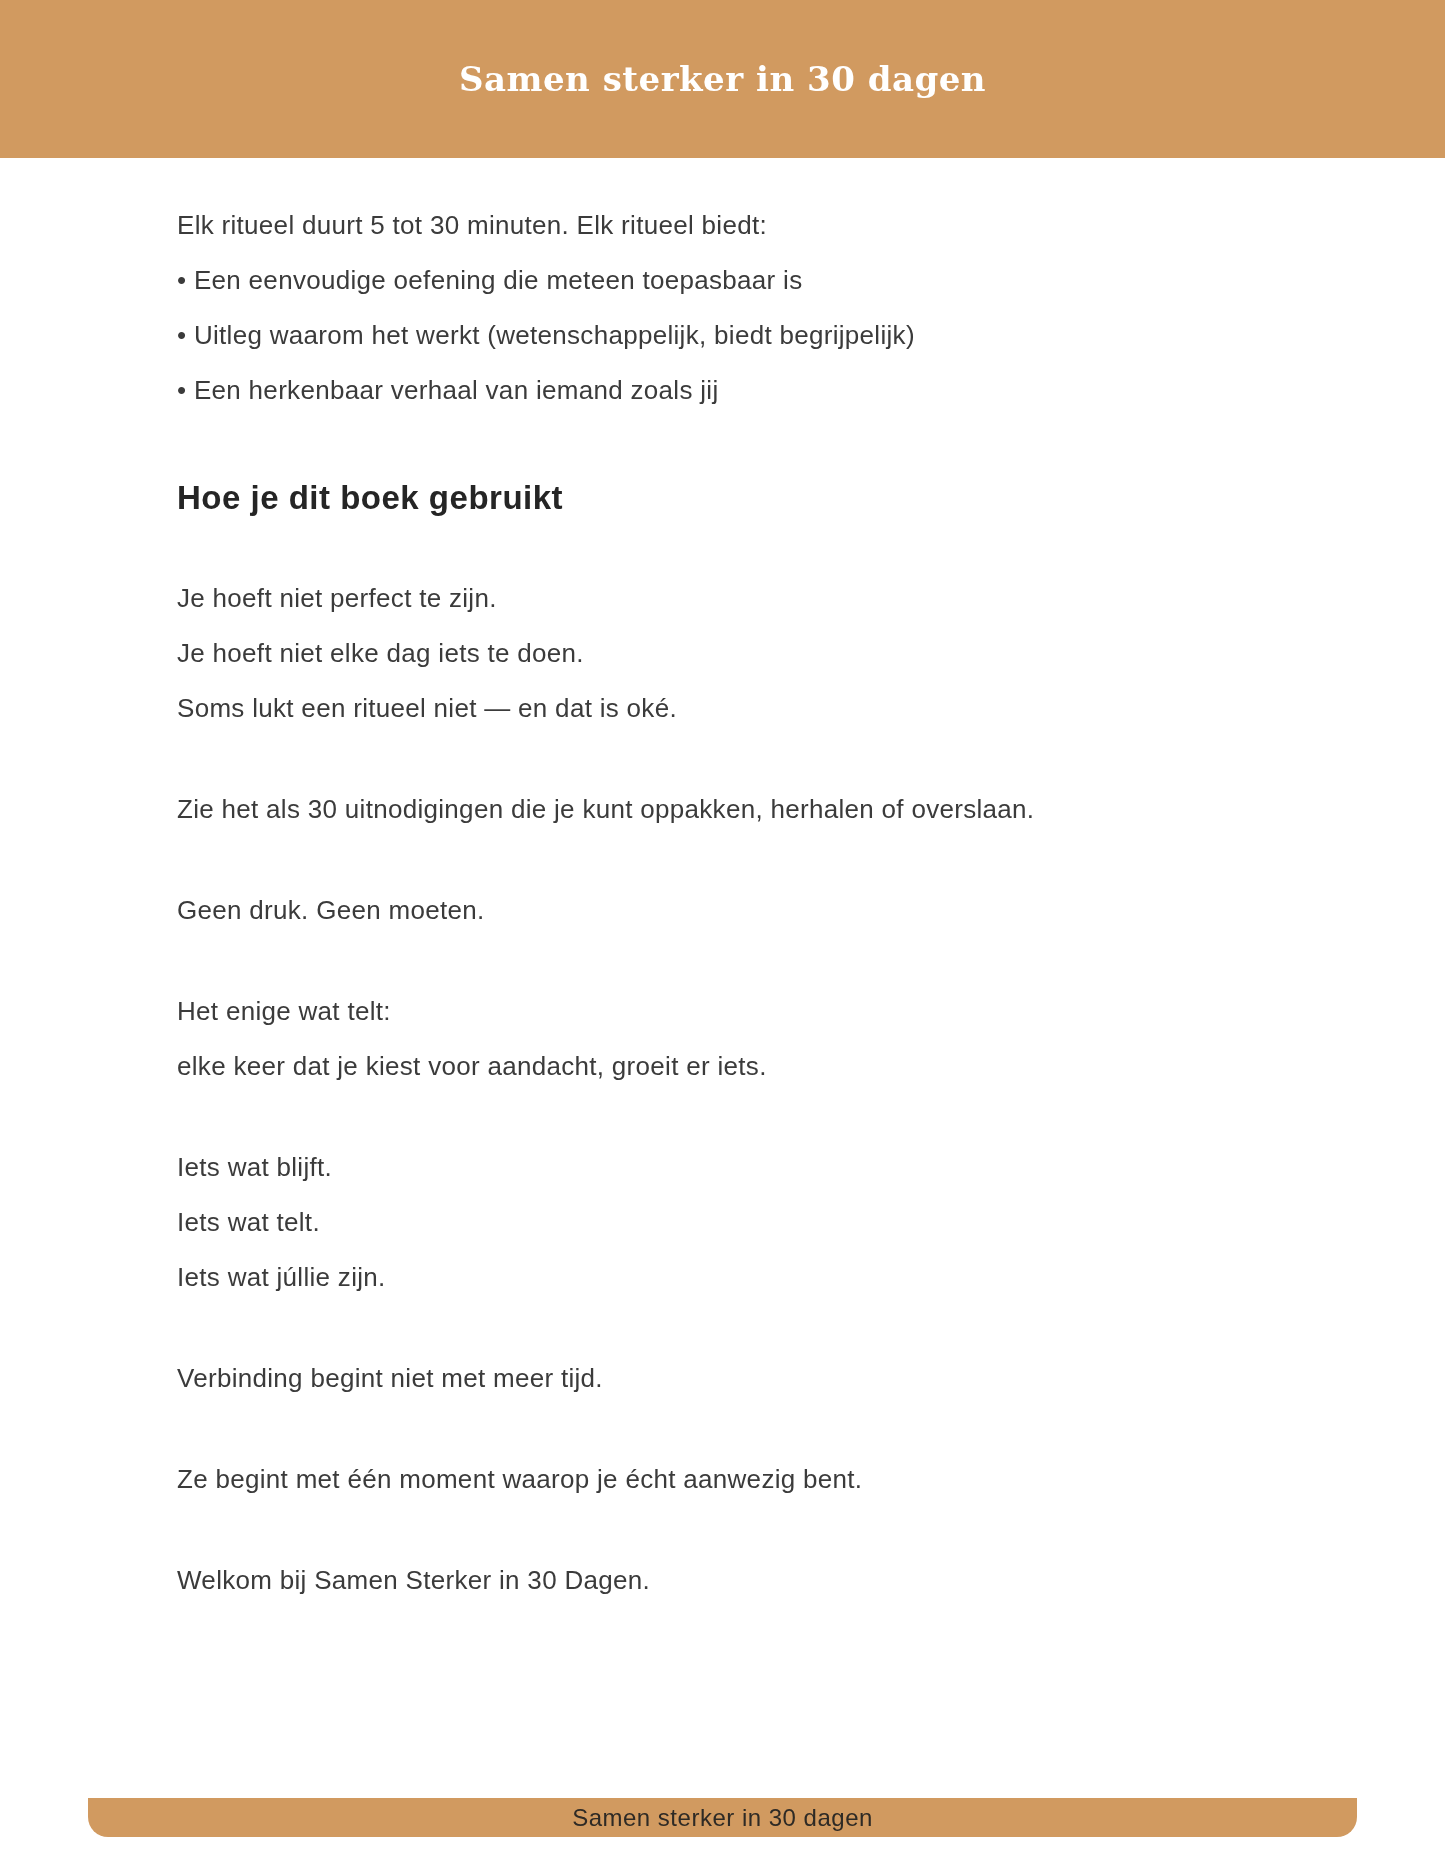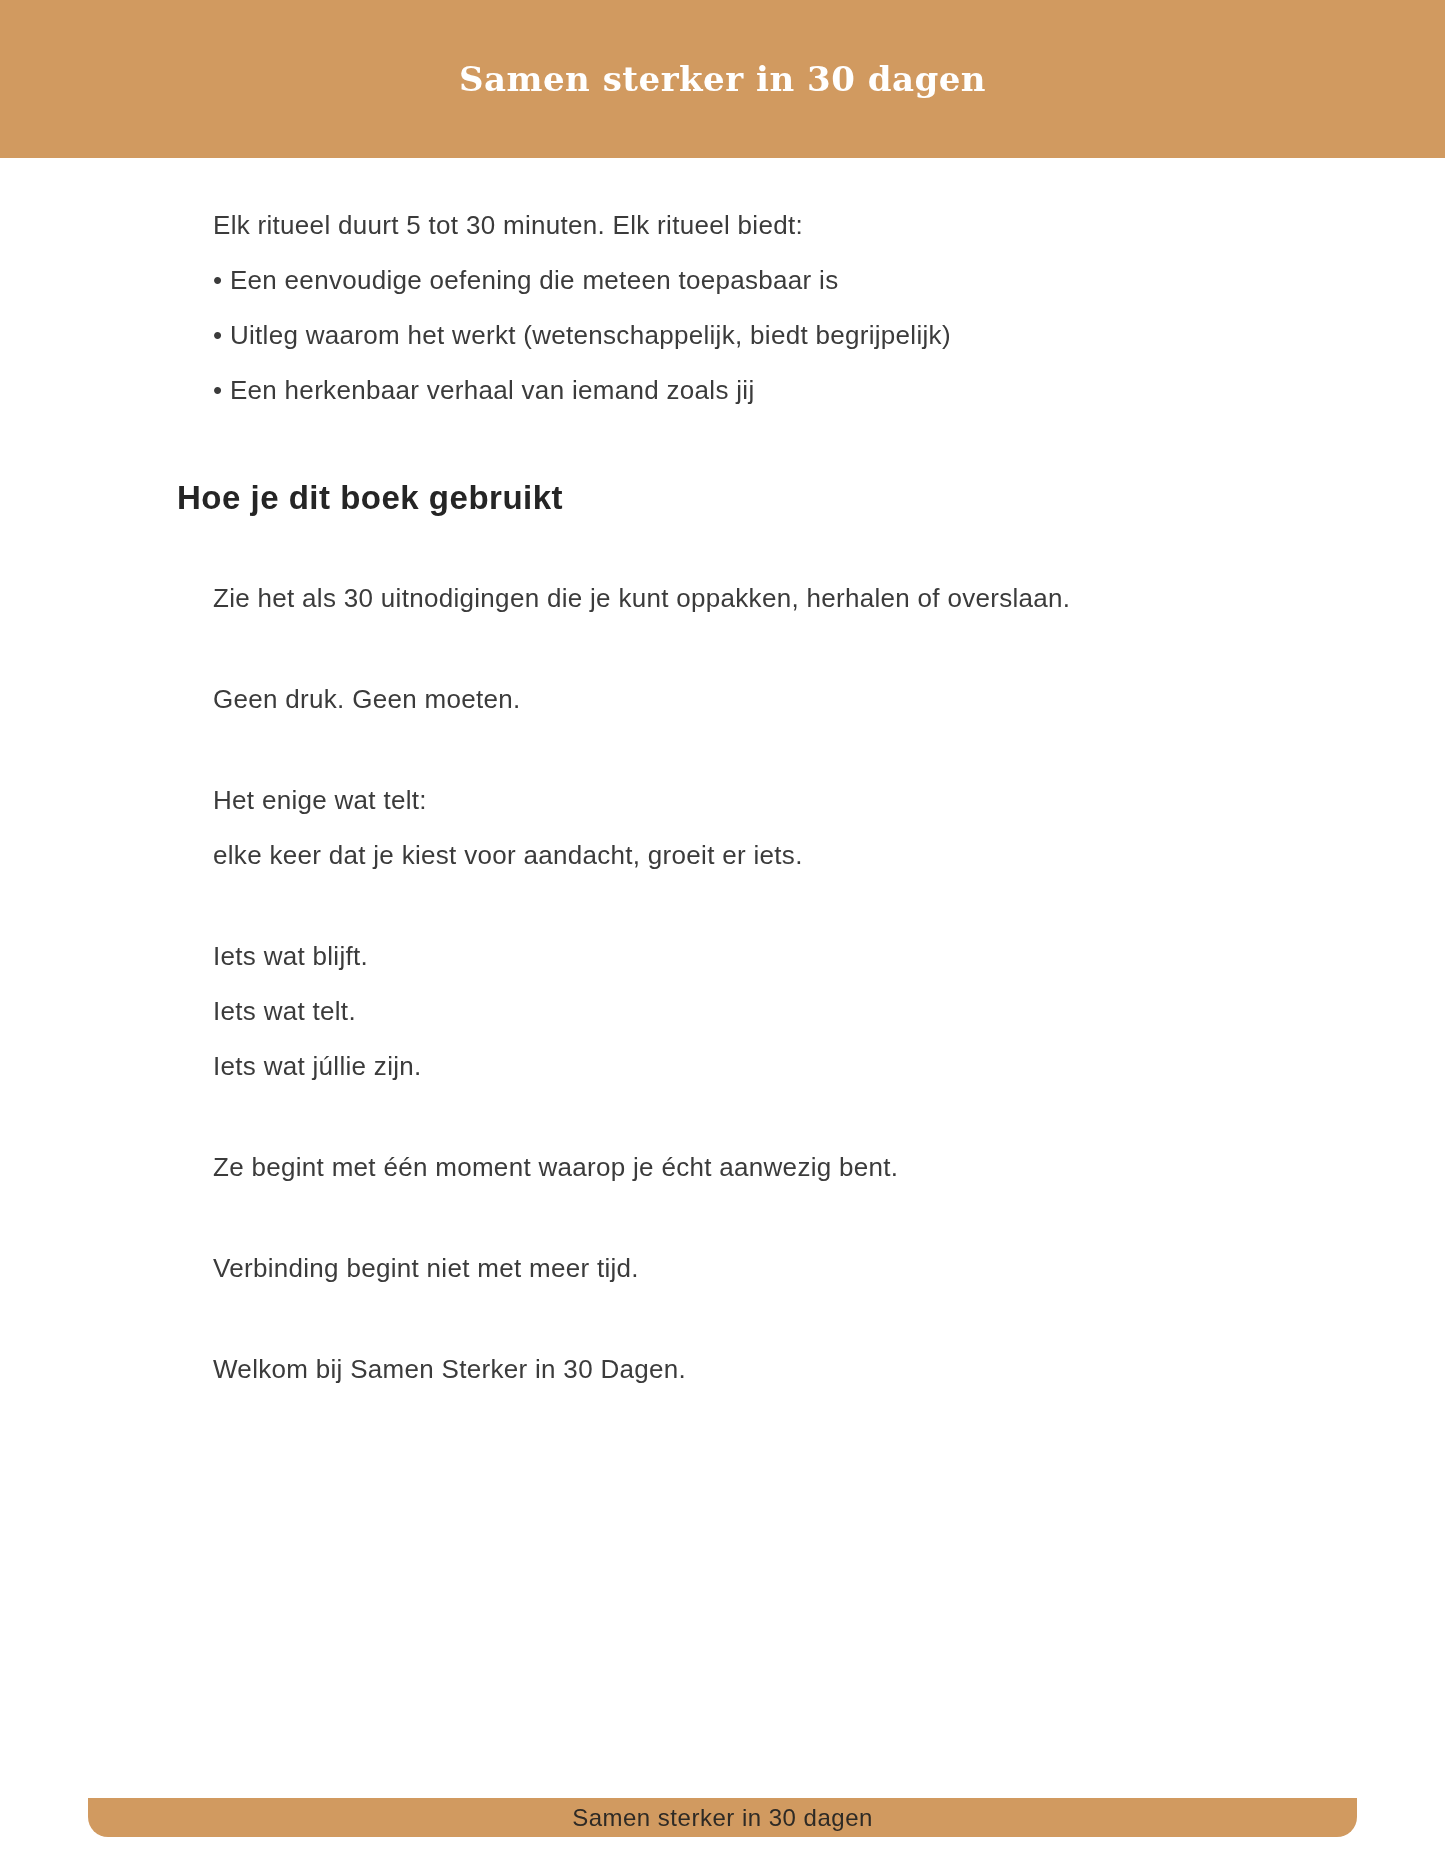--- a/index.html
+++ b/index.html
@@ -37,21 +37,20 @@
   }
   .content {
     padding: 40px 160px 0 177px;
   }
   .line {
     font-size: 26px;
     font-weight: 300;
     line-height: 55px;
     letter-spacing: 0.3px;
     color: var(--body-text, #3B3B3B);
-    margin-left: 36px;
   }
   .group { margin-bottom: 46px; }
   .heading {
     font-size: 33px;
     font-weight: 800;
     line-height: 55px;
     letter-spacing: 0.5px;
     color: var(--heading-text, #252525);
     margin: 52px 0 46px 0;
   }
@@ -87,20 +86,25 @@
 
     <section class="group">
       <p class="line">Elk ritueel duurt 5 tot 30 minuten. Elk ritueel biedt:</p>
       <p class="line">• Een eenvoudige oefening die meteen toepasbaar is</p>
       <p class="line">• Uitleg waarom het werkt (wetenschappelijk, biedt begrijpelijk)</p>
       <p class="line">• Een herkenbaar verhaal van iemand zoals jij</p>
     </section>
 
     <h2 class="heading">Hoe je dit boek gebruikt</h2>
 
+    <section class="group">
+      <p class="line">Je hoeft niet perfect te zijn.</p>
+      <p class="line">Je hoeft niet elke dag iets te doen.</p>
+      <p class="line">Soms lukt een ritueel niet — en dat is oké.</p>
+    </section>
 
     <section class="group">
       <p class="line">Zie het als 30 uitnodigingen die je kunt oppakken, herhalen of overslaan.</p>
     </section>
 
     <section class="group">
       <p class="line">Geen druk. Geen moeten.</p>
     </section>
 
     <section class="group">
@@ -108,25 +112,25 @@
       <p class="line">elke keer dat je kiest voor aandacht, groeit er iets.</p>
     </section>
 
     <section class="group">
       <p class="line">Iets wat blijft.</p>
       <p class="line">Iets wat telt.</p>
       <p class="line">Iets wat júllie zijn.</p>
     </section>
 
     <section class="group">
-      <p class="line">Ze begint met één moment waarop je écht aanwezig bent.</p>
+      <p class="line">Verbinding begint niet met meer tijd.</p>
     </section>
 
     <section class="group">
-      <p class="line">Verbinding begint niet met meer tijd.</p>
+      <p class="line">Ze begint met één moment waarop je écht aanwezig bent.</p>
     </section>
 
     <section class="group">
       <p class="line">Welkom bij Samen Sterker in 30 Dagen.</p>
     </section>
 
   </main>
 
   <footer class="footer-bar">
     <span class="footer-label">Samen sterker in 30 dagen</span>

